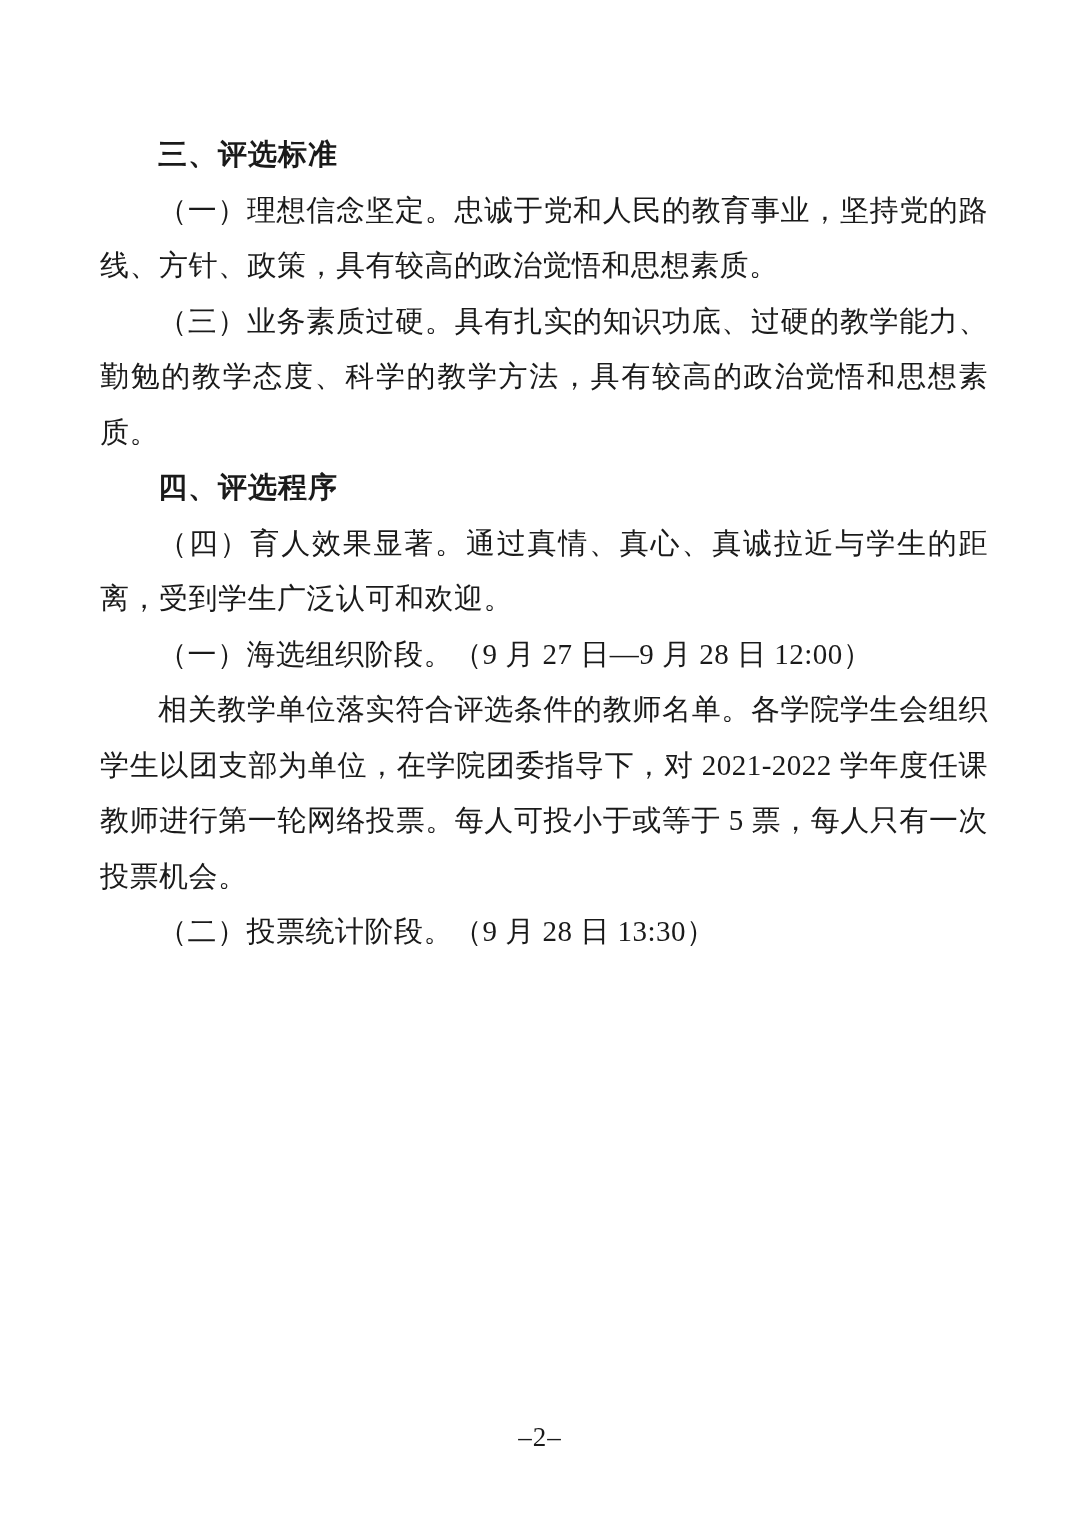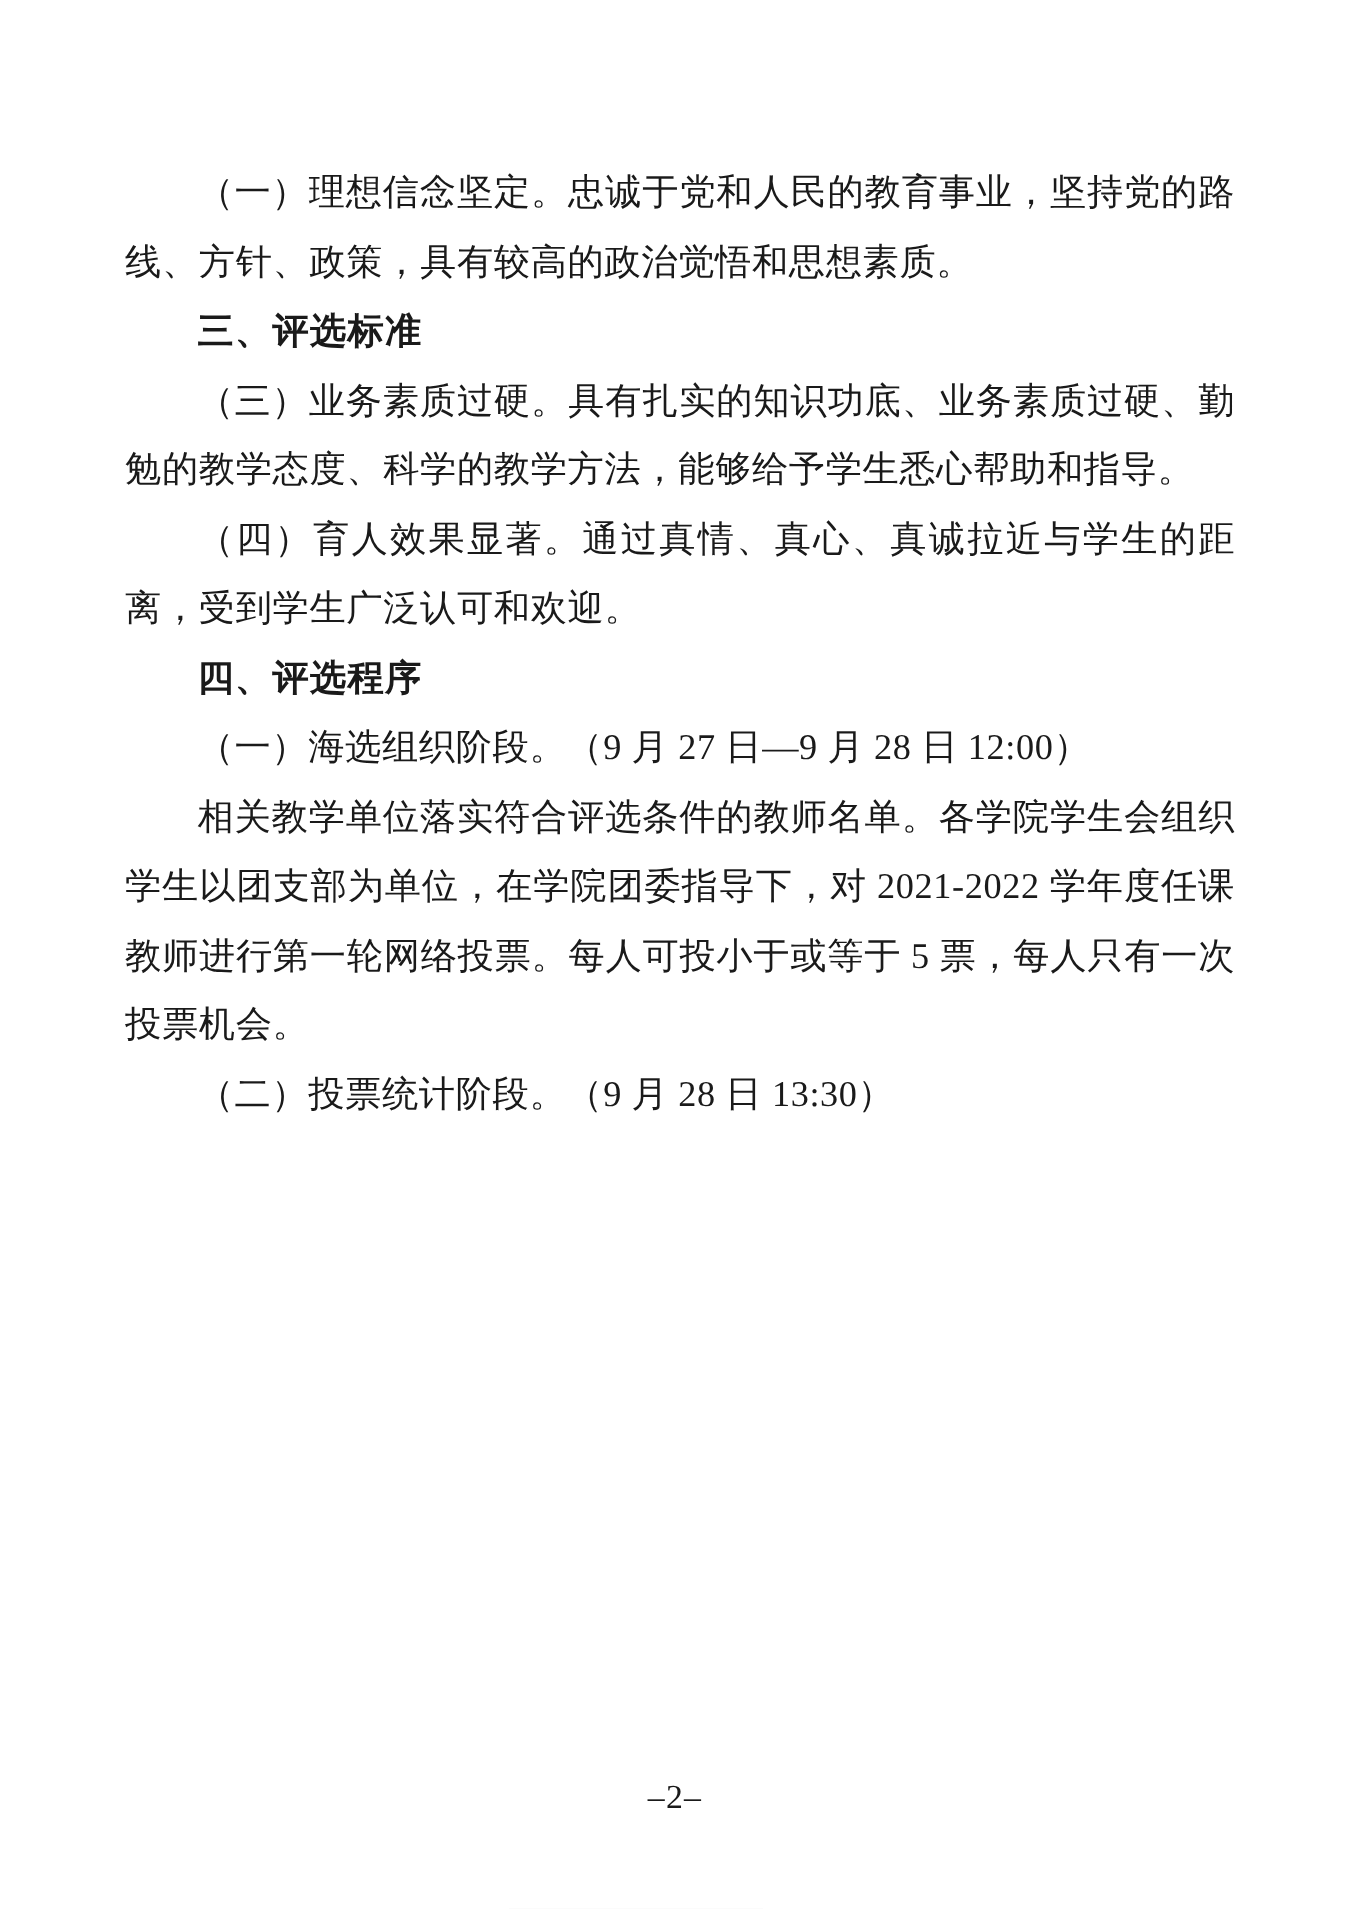--- a/index.html
+++ b/index.html
@@ -52,25 +52,25 @@
     color: #1a1a1a;
     letter-spacing: 1px;
   }
 </style>
 </head>
 <body>
 
 <div class="page">
 
   <div class="content">
+    <p class="block heading">三、评选标准</p>
     <p class="block">（一）理想信念坚定。忠诚于党和人民的教育事业，坚持党的路线、方针、政策，具有较高的政治觉悟和思想素质。</p>
-    <p class="block heading">三、评选标准</p>
-    <p class="block">（三）业务素质过硬。具有扎实的知识功底、业务素质过硬、勤勉的教学态度、科学的教学方法，能够给予学生悉心帮助和指导。</p>
+    <p class="block">（三）业务素质过硬。具有扎实的知识功底、过硬的教学能力、勤勉的教学态度、科学的教学方法，具有较高的政治觉悟和思想素质。</p>
+    <p class="block heading">四、评选程序</p>
     <p class="block">（四）育人效果显著。通过真情、真心、真诚拉近与学生的距离，受到学生广泛认可和欢迎。</p>
-    <p class="block heading">四、评选程序</p>
     <p class="block">（一）海选组织阶段。（9 月 27 日—9 月 28 日 12:00）</p>
     <p class="block">相关教学单位落实符合评选条件的教师名单。各学院学生会组织学生以团支部为单位，在学院团委指导下，对 2021-2022 学年度任课教师进行第一轮网络投票。每人可投小于或等于 5 票，每人只有一次投票机会。</p>
     <p class="block">（二）投票统计阶段。（9 月 28 日 13:30）</p>
   </div>
 
   <div class="footer">–2–</div>
 
 </div>
 
 </body></html>

